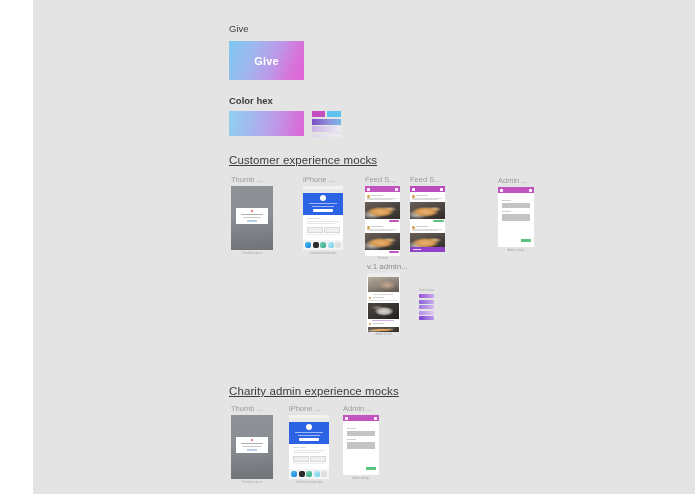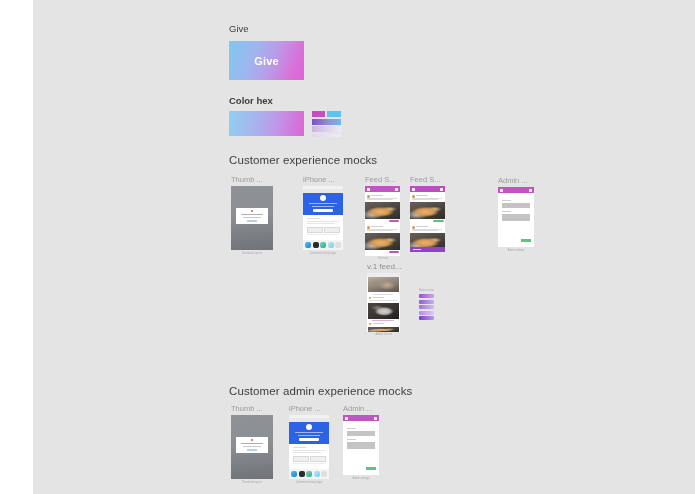--- a/index.html
+++ b/index.html
@@ -20,20 +20,21 @@
     width: 662px;
     height: 494px;
     background: #e4e4e4;
   }
   .sec-title {
     position: absolute;
     color: #3c3c3c;
     font-size: 11.5px;
     letter-spacing: 0.1px;
     white-space: nowrap;
+    text-decoration: underline;
   }
   .field-label {
     position: absolute;
     color: #3c3c3c;
     font-size: 9.5px;
     white-space: nowrap;
   }
   .card-label {
     position: absolute;
     color: #9b9b9b;
@@ -290,21 +291,21 @@
       </div>
       <div class="ad-label" style="left:4px; top:13px; width:9px; height:1.2px;"></div>
       <div class="ad-input" style="left:4px; top:16px; width:28px; height:4.5px;"></div>
       <div class="ad-label" style="left:4px; top:24px; width:9px; height:1.2px;"></div>
       <div class="ad-input" style="left:4px; top:27px; width:28px; height:7px;"></div>
       <div class="ad-submit" style="left:23px; top:52px; width:10px; height:3.2px;"></div>
     </div>
     <div class="caption" style="left:0; top:62px; width:36px;">Admin settings</div>
   </div>
 
-  <div class="card-label" style="left:334px; top:262px; width:50px; font-size:8px; color:#8e8e8e;">v.1 feed...</div>
+  <div class="card-label" style="left:334px; top:262px; width:50px; font-size:8px; color:#8e8e8e;">v.1 admin...</div>
   <div class="mock" style="left:334px; top:273px;">
     <div class="v1-frame" style="left:0; top:0; width:33px; height:59px;">
       <div class="v1-head" style="top:0; height:3.5px;"></div>
       <div class="photo" style="top:4px; left:1px; right:1px; height:15px;">
         <div class="dogC"></div>
       </div>
       <div class="post-l" style="left:6px; top:20.5px; width:20px; height:0.9px; background:#dcdcdc;"></div>
       <div class="post-av" style="left:1.5px; top:23.5px; width:2.6px; height:2.6px;"></div>
       <div class="post-l" style="left:5.5px; top:23.8px; width:11px; height:0.9px;"></div>
       <div class="post-l" style="left:1.5px; top:27px; width:28px; height:0.8px; background:#e0e0e0;"></div>
@@ -323,21 +324,21 @@
 
   <div class="mock" style="left:386px; top:293px;">
     <div class="caption" style="left:0; top:-4px; width:18px; text-align:left;">Button states</div>
     <div class="v1-btn" style="left:0; top:1px; width:15px; height:4px; background:linear-gradient(90deg,#9b4fd6,#c9a7ea);"></div>
     <div class="v1-btn" style="left:0; top:6.5px; width:15px; height:4px; background:linear-gradient(90deg,#8a5fd8,#c6b0ec);"></div>
     <div class="v1-btn" style="left:0; top:12px; width:15px; height:4px; background:linear-gradient(90deg,#a073dd,#d3bdf0);"></div>
     <div class="v1-btn" style="left:0; top:17.5px; width:15px; height:4px; background:linear-gradient(90deg,#b48ee4,#ddcaf3);"></div>
     <div class="v1-btn" style="left:0; top:23px; width:15px; height:4px; background:linear-gradient(90deg,#7b3fd0,#bb9ae8);"></div>
   </div>
 
-  <div class="sec-title" style="left:196px; top:385px;">Customer admin experience mocks</div>
+  <div class="sec-title" style="left:196px; top:385px;">Charity admin experience mocks</div>
 
   <div class="card-label" style="left:198px; top:404px; width:46px;">Thumb ...</div>
   <div class="mock" style="left:198px; top:415px;">
     <div class="phone grayphone" style="left:0; top:0; width:42px; height:64px;">
       <div class="gp-dialog" style="left:5px; top:22px; width:32px; height:16px;">
         <div class="gp-dot" style="left:15px; top:2px; width:2px; height:2px;"></div>
         <div class="gp-line" style="left:5px; top:6px; width:22px; height:1.4px; background:#b0b0b0;"></div>
         <div class="gp-line" style="left:7px; top:9px; width:18px; height:1px;"></div>
         <div class="gp-btn" style="left:11px; top:12px; width:10px; height:2px;"></div>
       </div>

